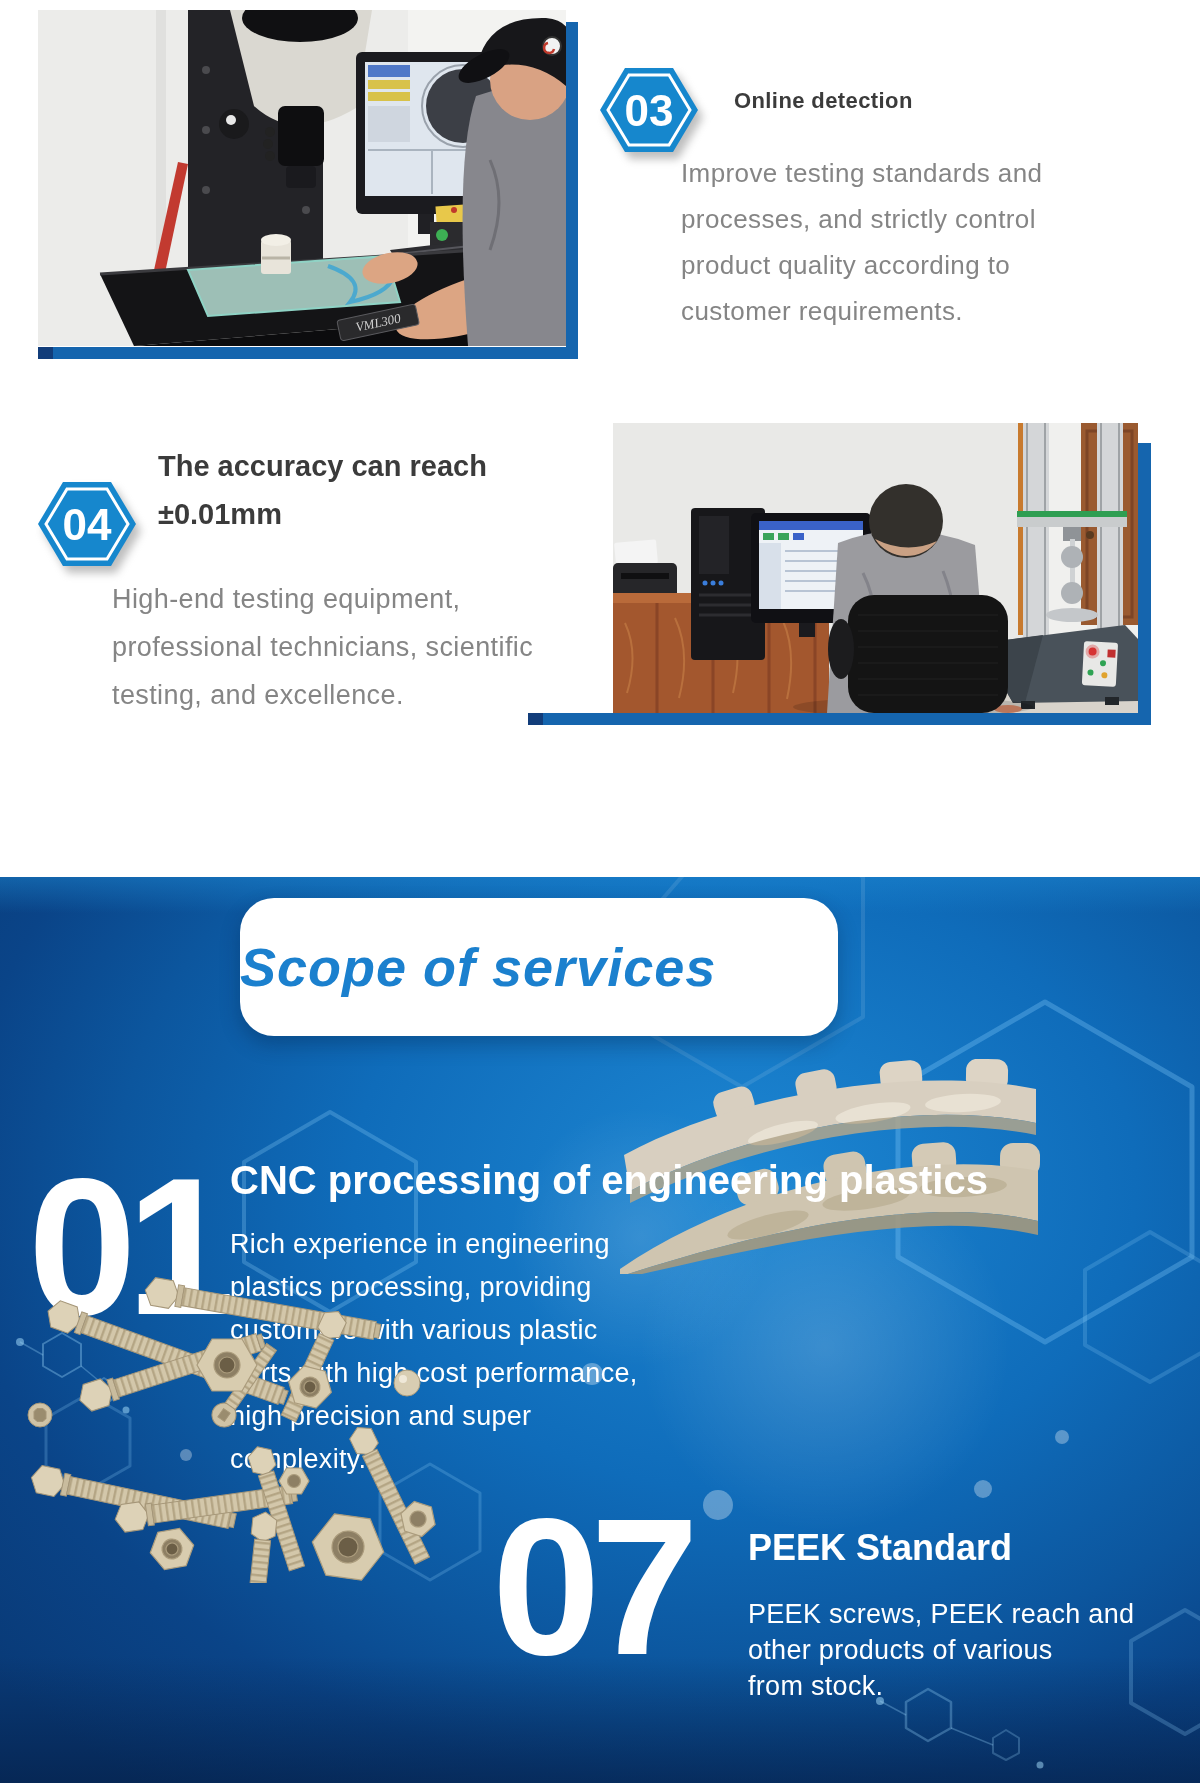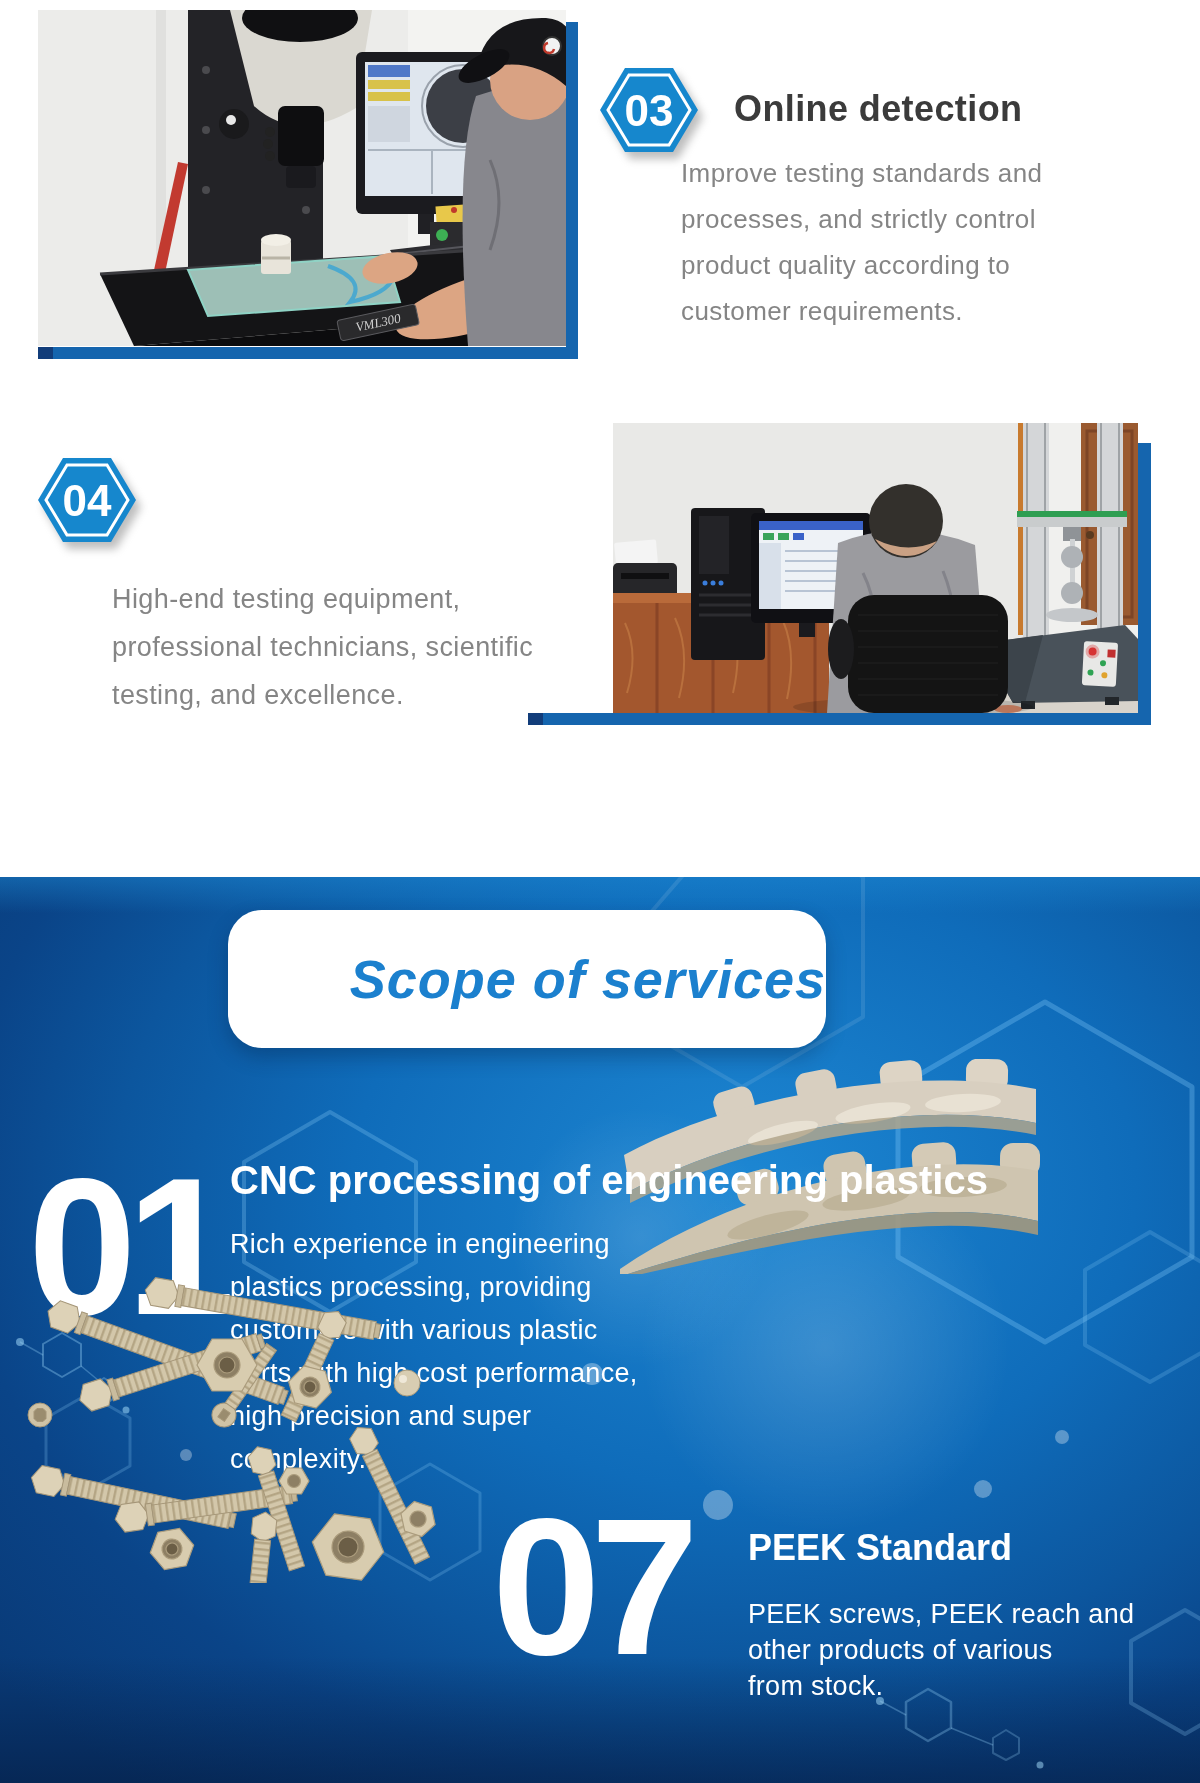--- a/index.html
+++ b/index.html
@@ -9,33 +9,33 @@
 
   
   .photo-frame{overflow:hidden;background:#ececea;}
   .blue-stripe{background:#1565ae;}
   .blue-bar{background:#1565ae;}
   .navy-chip{background:#123d7a;}
 
   .badge{width:98px;height:88px;filter:drop-shadow(5px 7px 4px rgba(110,110,110,.45));}
   .badge text{font-family:"Liberation Sans",sans-serif;font-weight:bold;}
 
-  .step-title{font-weight:bold;color:#3b3b3b;font-size:36px;letter-spacing:.4px;white-space:nowrap;}
+  .step-title{font-weight:bold;color:#3b3b3b;font-size:22px;letter-spacing:.4px;white-space:nowrap;}
   .step-title-2l>div{height:48px;font-weight:bold;color:#3b3b3b;font-size:29px;white-space:nowrap;}
   .step-para>div{height:46px;color:#858585;font-size:26px;letter-spacing:.4px;white-space:nowrap;}
   .step-para.lh48>div{height:48px;font-size:27px;}
 
   
   #blue-section{left:0;top:877px;width:1200px;height:906px;
     background:
       linear-gradient(180deg, rgba(30,140,215,.45) 0%, rgba(30,140,215,0) 4%, rgba(0,0,0,0) 86%, rgba(4,24,58,.55) 100%),
       radial-gradient(ellipse 980px 760px at 62% 34%, #1d87d3 0%, #0f6cba 40%, #0c569e 64%, #0a4488 80%, #093a77 100%);
     overflow:hidden;}
-  .banner{left:228px;top:21px;width:598px;height:138px;background:#ffffff;border-radius:34px;
-    box-shadow:0 9px 20px rgba(0,25,60,.30);display:flex;align-items:center;justify-content:flex-end;margin-top:12px;}
+  .banner{left:240px;top:21px;width:598px;height:138px;background:#ffffff;border-radius:34px;
+    box-shadow:0 9px 20px rgba(0,25,60,.30);display:flex;align-items:center;justify-content:flex-start;}
   .banner-text{font-style:italic;font-weight:bold;font-size:54px;color:#1b80ce;letter-spacing:1px;}
 
   .big-num{font-size:195px;font-weight:bold;color:#ffffff;line-height:1;letter-spacing:-10px;}
   .svc-title{font-weight:bold;color:#ffffff;white-space:nowrap;}
   .svc-para>div{color:#ffffff;font-size:27px;letter-spacing:.3px;white-space:nowrap;}
   .lh43>div{height:43px;}
   .lh36>div{height:36px;}
 </style>
 </head>
 <body>
@@ -132,26 +132,30 @@
     </svg>
   </div>
   <div class="abs step-title" style="left:734px;top:88px;">Online detection</div>
   <div class="abs step-para" style="left:681px;top:158px;">
     <div>Improve testing standards and</div>
     <div>processes, and strictly control</div>
     <div>product quality according to</div>
     <div>customer requirements.</div>
   </div>
 
-  <div class="abs" style="left:38px;top:456px;">
+  <div class="abs" style="left:38px;top:480px;">
     <svg class="badge" viewBox="0 0 98 88">
       <polygon points="0,44 25,2 73,2 98,44 73,86 25,86" fill="#1687cd"></polygon>
       <polygon points="8,44 29,9 69,9 90,44 69,79 29,79" fill="none" stroke="#ffffff" stroke-width="3"></polygon>
       <text x="49" y="60" text-anchor="middle" font-size="44" fill="#ffffff">04</text>
     </svg>
+  </div>
+  <div class="abs step-title-2l" style="left:158px;top:450px;">
+    <div>The accuracy can reach</div>
+    <div>±0.01mm</div>
   </div>
   <div class="abs step-para lh48" style="left:112px;top:584px;">
     <div>High-end testing equipment,</div>
     <div>professional technicians, scientific</div>
     <div>testing, and excellence.</div>
   </div>
 
   <div class="abs photo-frame" style="left:613px;top:423px;width:525px;height:290px;">
     <svg width="525" height="290" viewBox="0 0 525 290">
       <rect width="525" height="290" fill="#e9e9e7"></rect>

